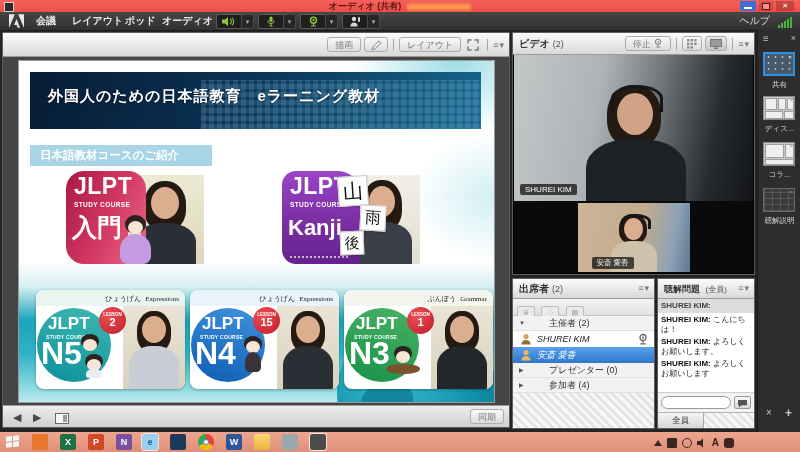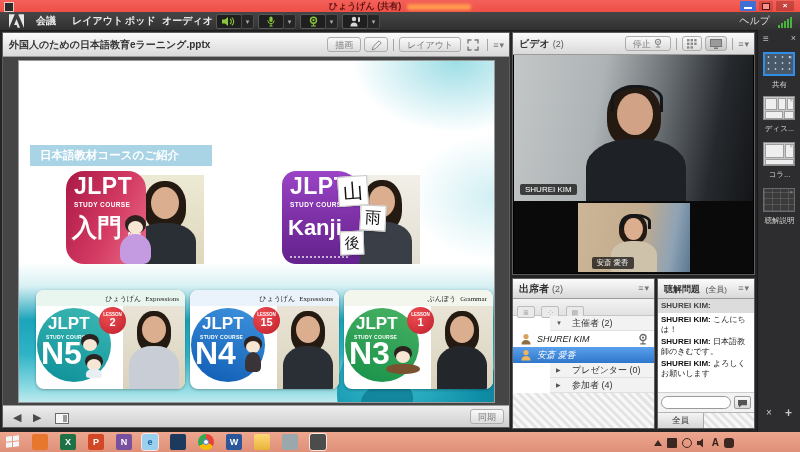--- a/index.html
+++ b/index.html
@@ -114,21 +114,21 @@
   #vstrip{position:absolute;left:1px;right:1px;top:168px;bottom:1px;background:#0a0a0a;}
   #vsub{position:absolute;left:50%;transform:translateX(-50%);top:2px;width:112px;height:69px;overflow:hidden;
     background:linear-gradient(100deg,#cdb697 0%,#c2ab8e 55%,#8fa3b5 82%,#5b7891 100%);}
   .nametag{position:absolute;background:rgba(0,0,0,.68);color:#fff;border-radius:2px;padding:1px 5px;font-size:8px;}
   
   #att-pod{left:512px;top:278px;width:143px;height:151px;}
   #att-pod .phead,#chat-pod .phead{height:20px;}
   #att-pod .ptitle,#chat-pod .ptitle{line-height:20px;}
   #att-toolbar{position:absolute;left:0;right:0;top:20px;height:17px;background:linear-gradient(#f3f3f3,#e1e1e1);border-bottom:1px solid #c6c6c6;box-sizing:border-box;padding:2px 0 0 4px;}
   .tbtn{display:inline-block;width:18px;height:12px;margin-right:2px;background:#eaeaea;border:1px solid #bdbdbd;border-radius:2px;box-sizing:border-box;text-align:center;font-size:7px;line-height:11px;color:#9a9a9a;}
-  .grp{position:absolute;left:0;right:0;height:15px;background:#f2f2f2;border-bottom:1px solid #e0e0e0;font-size:9px;color:#333;line-height:15px;box-sizing:border-box;padding-left:22px;margin-left:37px;}
+  .grp{position:absolute;left:0;right:0;height:15px;background:#f2f2f2;border-bottom:1px solid #e0e0e0;font-size:9px;color:#333;line-height:15px;box-sizing:border-box;padding-left:36px;}
   .grp .disc{position:absolute;left:6px;font-size:6px;color:#555;}
   .arow{position:absolute;left:0;right:0;height:16px;font-size:9px;line-height:16px;box-sizing:border-box;padding-left:24px;color:#222;font-style:italic;}
   .arow.selected{background:linear-gradient(#5aa0ec,#2f77cb);color:#fff;}
   .aicon{position:absolute;left:7px;top:2px;}
   
   #chat-pod{left:657px;top:278px;width:98px;height:151px;}
   #chat-msgs{position:absolute;left:0;right:0;top:20px;bottom:36px;background:#fff;overflow:hidden;font-size:8px;color:#222;}
   #chat-line0{background:#dcdcdc;height:14px;line-height:14px;padding-left:3px;font-weight:bold;color:#444;}
   .cmsg{padding:2px 2px 0 3px;line-height:1.25;}
   .cmsg b{color:#111;}
@@ -165,21 +165,21 @@
   #clock{position:absolute;right:8px;top:0;height:28px;line-height:20px;font-size:12px;color:#33201a;font-weight:bold;margin-top:25px;}
   svg{display:block;}
 </style>
 </head>
 <body>
 
 <div id="app">
 
   <div id="titlebar">
     <div id="appicon"></div>
-    <div id="win-title"><span>ひょうげん (共有)</span><span id="redact"></span></div>
+    <div id="win-title"><span>オーディオ (共有)</span><span id="redact"></span></div>
     <div class="winbtn" id="btn-min">
         <i></i>
       </div>
     <div class="winbtn" id="btn-restore">
         <i></i>
       </div>
     <div class="winbtn" id="btn-close">×</div>
   </div>
 
   <div id="menubar">
@@ -232,41 +232,44 @@
       <i style="height:3px"></i>
         <i style="height:5px"></i>
         <i style="height:7px"></i>
         <i style="height:9px"></i>
         <i style="height:11px"></i>
     </span>
   </div>
 
   <div class="pod" id="share-pod">
     <div class="phead">
-      <span class="ptitle">外国人のための日本語教育eラーニング.pptx</span>
       <span id="share-toolbar">
         <span class="gbtn">描画</span>
         <span class="gbtn" style="width:24px;padding:0;">
           <svg width="11" height="11" viewBox="0 0 11 11" style="margin:2px auto 0;">
             <path d="M1 10l1.3-3.6L8 0.8l2.2 2.2-5.6 5.6L1 10z" fill="none" stroke="#8a8a8a" stroke-width="1"></path>
           </svg>
           </span>
         <span class="vsep"></span>
         <span class="gbtn">レイアウト</span>
         <span style="display:inline-block;width:18px;">
           <svg width="12" height="12" viewBox="0 0 12 12" style="margin:0 auto;">
             <path d="M1 4.5V1h3.5M7.5 1H11v3.5M11 7.5V11H7.5M4.5 11H1V7.5" stroke="#7a7a7a" fill="none" stroke-width="1.4"></path>
           </svg>
           </span>
         <span class="vsep"></span>
         <span class="pmenu" style="position:static;">≡▾</span>
       </span>
     </div>
 
     <div id="slide">
+      <div id="banner">
+        <div class="pattern"></div>
+        <div id="slide-title">外国人のための日本語教育　eラーニング教材</div>
+      </div>
       <div id="intro-label">日本語教材コースのご紹介</div>
 
       <div class="bigcard" id="card-nyumon">
         <div class="photo">
           <div class="person" style="left:0;top:0;width:78px;height:89px;">
             <div class="hair" style="left:18px;top:6px;width:42px;height:50px;"></div>
             <div class="head" style="left:25px;top:12px;width:28px;height:32px;"></div>
             <div class="torso" style="left:8px;top:48px;width:62px;height:41px;"></div>
           </div>
         </div>
@@ -506,21 +509,21 @@
   </div>
 
   <div class="pod" id="chat-pod">
     <div class="phead">
       <span class="ptitle" style="font-size:9px;"><span>聴解問題</span> <span class="pcount" style="font-size:8px;">(全員)</span></span>
       <span class="pmenu">≡▾</span>
     </div>
     <div id="chat-msgs">
       <div id="chat-line0"><span>SHUREI KIM:</span><span></span></div>
       <div class="cmsg"><b>SHUREI KIM:</b> <span>こんにちは！</span></div>
-      <div class="cmsg"><b>SHUREI KIM:</b> <span>日本語教師のきむです。</span></div>
+      <div class="cmsg"><b>SHUREI KIM:</b> <span>よろしくお願いします。</span></div>
       <div class="cmsg"><b>SHUREI KIM:</b> <span>よろしくお願いします</span></div>
     </div>
     <div id="chat-inputrow">
       <input id="chat-input" type="text" style="">
       <span id="chat-send">
         <svg width="11" height="9" viewBox="0 0 12 10" style="margin:2px auto 0;">
           <path d="M1 1h10v6H5L2 9.5V7H1z" fill="#555"></path>
         </svg>
         </span>
     </div>

